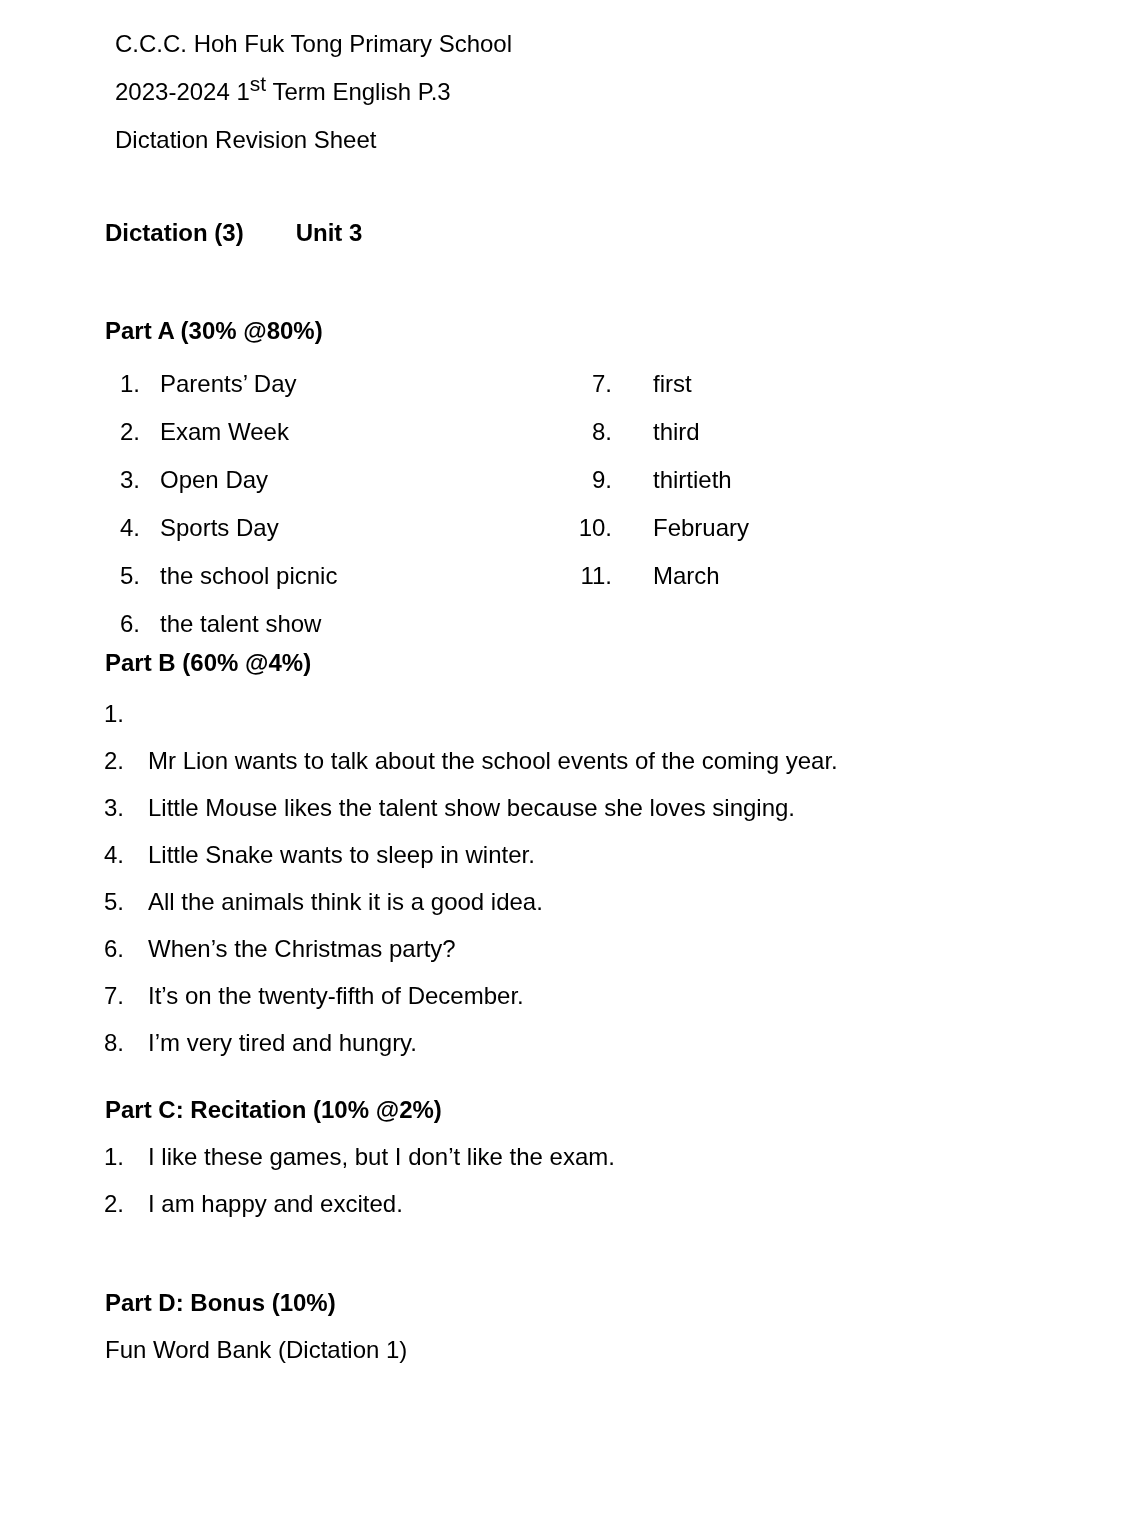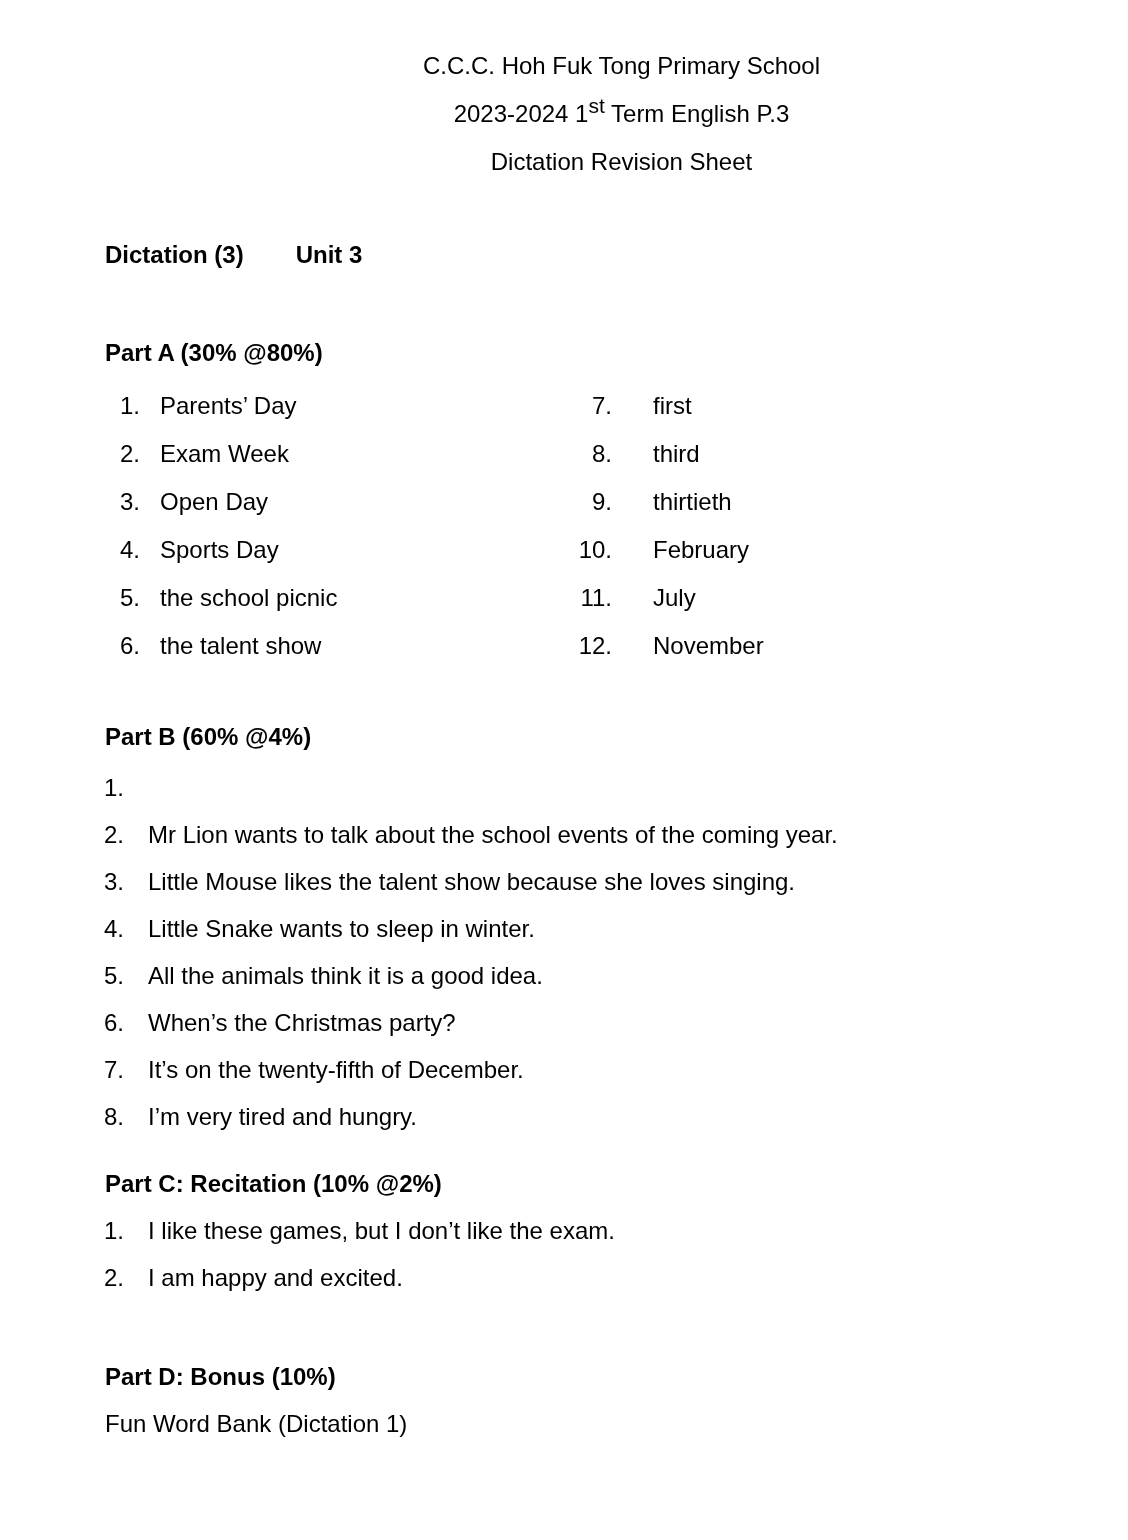--- a/index.html
+++ b/index.html
@@ -8,30 +8,30 @@
     height: 1540px;
     margin: 0 auto;
     background: #ffffff;
     color: #000000;
     font-family: "Liberation Sans", sans-serif;
     font-size: 24px;
     overflow: hidden;
     box-sizing: border-box;
   }
   
-  .doc-header { padding-top: 42px; margin-left: 115px; text-align: center; }
+  .doc-header { padding-top: 20px; margin-left: 115px; text-align: left; }
   .doc-header .hline { line-height: 48px; white-space: pre; }
   .doc-header sup { font-size: 21px; line-height: 0; }
   
   .dict-title { margin-left: 105px; margin-top: 54px; line-height: 30px; font-weight: bold; }
   .dict-title .unit { margin-left: 52px; }
   
   .section-title { margin-left: 105px; font-weight: bold; line-height: 30px; }
   #parta-title { margin-top: 68px; }
-  #partb-title { margin-top: 52px; }
+  #partb-title { }
   #partc-title { margin-top: 29px; }
   #partd-title { margin-top: 61px; }
   
   .parta-list { margin-top: 14px; margin-left: 105px; display: flex; }
   .parta-col-left { width: 450px; }
   .a-row { display: flex; line-height: 48px; }
   .parta-col-left .num { width: 35px; text-align: right; flex: none; }
   .parta-col-left .txt { margin-left: 20px; text-align: center; }
   .parta-col-right .num { width: 57px; text-align: right; flex: none; }
   .parta-col-right .txt { margin-left: 41px; text-align: center; }
@@ -100,25 +100,21 @@
       <div class="a-row">
           <span class="num">9.</span>
           <span class="txt">thirtieth</span>
         </div>
       <div class="a-row">
           <span class="num">10.</span>
           <span class="txt">February</span>
         </div>
       <div class="a-row">
           <span class="num">11.</span>
-          <span class="txt">July</span>
-        </div>
-      <div class="a-row">
-          <span class="num">12.</span>
-          <span class="txt">November</span>
+          <span class="txt">March</span>
         </div>
     </div>
   </div>
 
   <div class="section-title" id="partb-title">Part B (60% @4%)</div>
 
   <div class="sent-list" id="partb-list">
     <div class="b-row">
         <span class="num">1.</span>
       </div>

